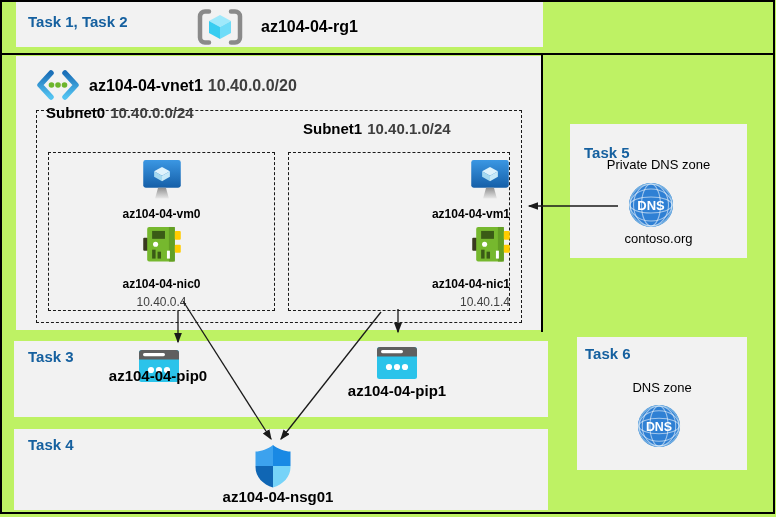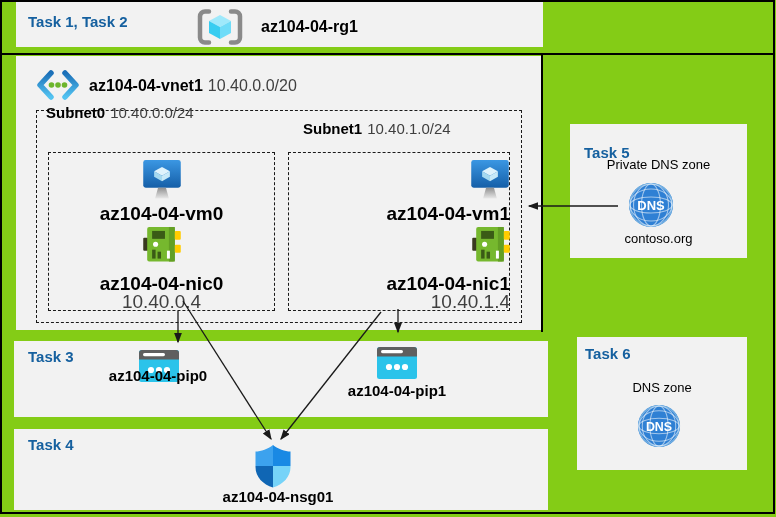--- a/index.html
+++ b/index.html
@@ -1,38 +1,38 @@
 <!DOCTYPE html>
 <html><head>
 <meta charset="utf-8">
 <style>
   html,body{margin:0;padding:0;background:#fff;}
-  .canvas{position:relative;width:776px;height:517px;background:#84cc16;
+  .canvas{position:relative;width:776px;height:517px;background:#bef264;
           font-family:"Liberation Sans",sans-serif;color:#000;overflow:hidden;}
   .frame{position:absolute;left:0;top:0;width:775px;height:514px;
          border:2px solid #000;box-sizing:border-box;pointer-events:none;}
   .panel{position:absolute;background:#f2f2f2;}
   .band-top{left:16px;top:2px;width:527px;height:45px;}
   .vnet-bg{left:16px;top:56px;width:525px;height:274px;}
   .band-t3{left:14px;top:341px;width:534px;height:76px;}
   .band-t4{left:14px;top:429px;width:534px;height:81px;}
   .panel-t5{left:570px;top:124px;width:177px;height:134px;}
   .panel-t6{left:577px;top:337px;width:170px;height:133px;}
   .divider-h{position:absolute;left:2px;top:53px;width:772px;height:0;border-top:2px solid #000;}
   .divider-v{position:absolute;left:541px;top:53px;width:0;height:279px;border-left:2px solid #000;}
   .dashed{position:absolute;border:1.6px dashed #1a1a1a;box-sizing:border-box;background:transparent;}
   .subnets-outer{left:36px;top:110px;width:486px;height:213px;}
   .subnet0-box{left:48px;top:152px;width:227px;height:159px;}
   .subnet1-box{left:288px;top:152px;width:222px;height:159px;}
   .tasklabel{position:absolute;font-size:15px;font-weight:bold;color:#15609f;white-space:nowrap;}
   .ent{font-weight:bold;color:#000;}
-  .muted{color:#3f3f3f;font-weight:normal;margin-left:5px;}
+  .muted{color:#3f3f3f;font-weight:bold;margin-left:5px;}
   .lbl{position:absolute;font-size:15px;white-space:nowrap;}
   .ctr{text-align:center;}
-  .subnet-content{position:absolute;display:flex;flex-direction:column;align-items:center;font-size:19px;}
+  .subnet-content{position:absolute;display:flex;flex-direction:column;align-items:center;font-size:12px;}
   .sc0{left:48px;top:152px;width:227px;height:159px;}
   .sc1{left:288px;top:152px;width:222px;height:159px;align-items:flex-end;}
   .subnet-content .vm-ico{margin-top:7px;}
   .subnet-content .vm-lbl{margin-top:5px;font-weight:bold;line-height:18px;}
   .subnet-content .nic-ico{margin-top:3px;}
   .subnet-content .nic-lbl{margin-top:12px;font-weight:bold;line-height:18px;}
   .subnet-content .ip-lbl{margin-top:0;color:#3f3f3f;line-height:18px;}
   .icon{position:absolute;}
   .arrows{position:absolute;left:0;top:0;width:776px;height:517px;pointer-events:none;}
   .t5title,.t6title{font-size:13px;font-weight:normal;}

